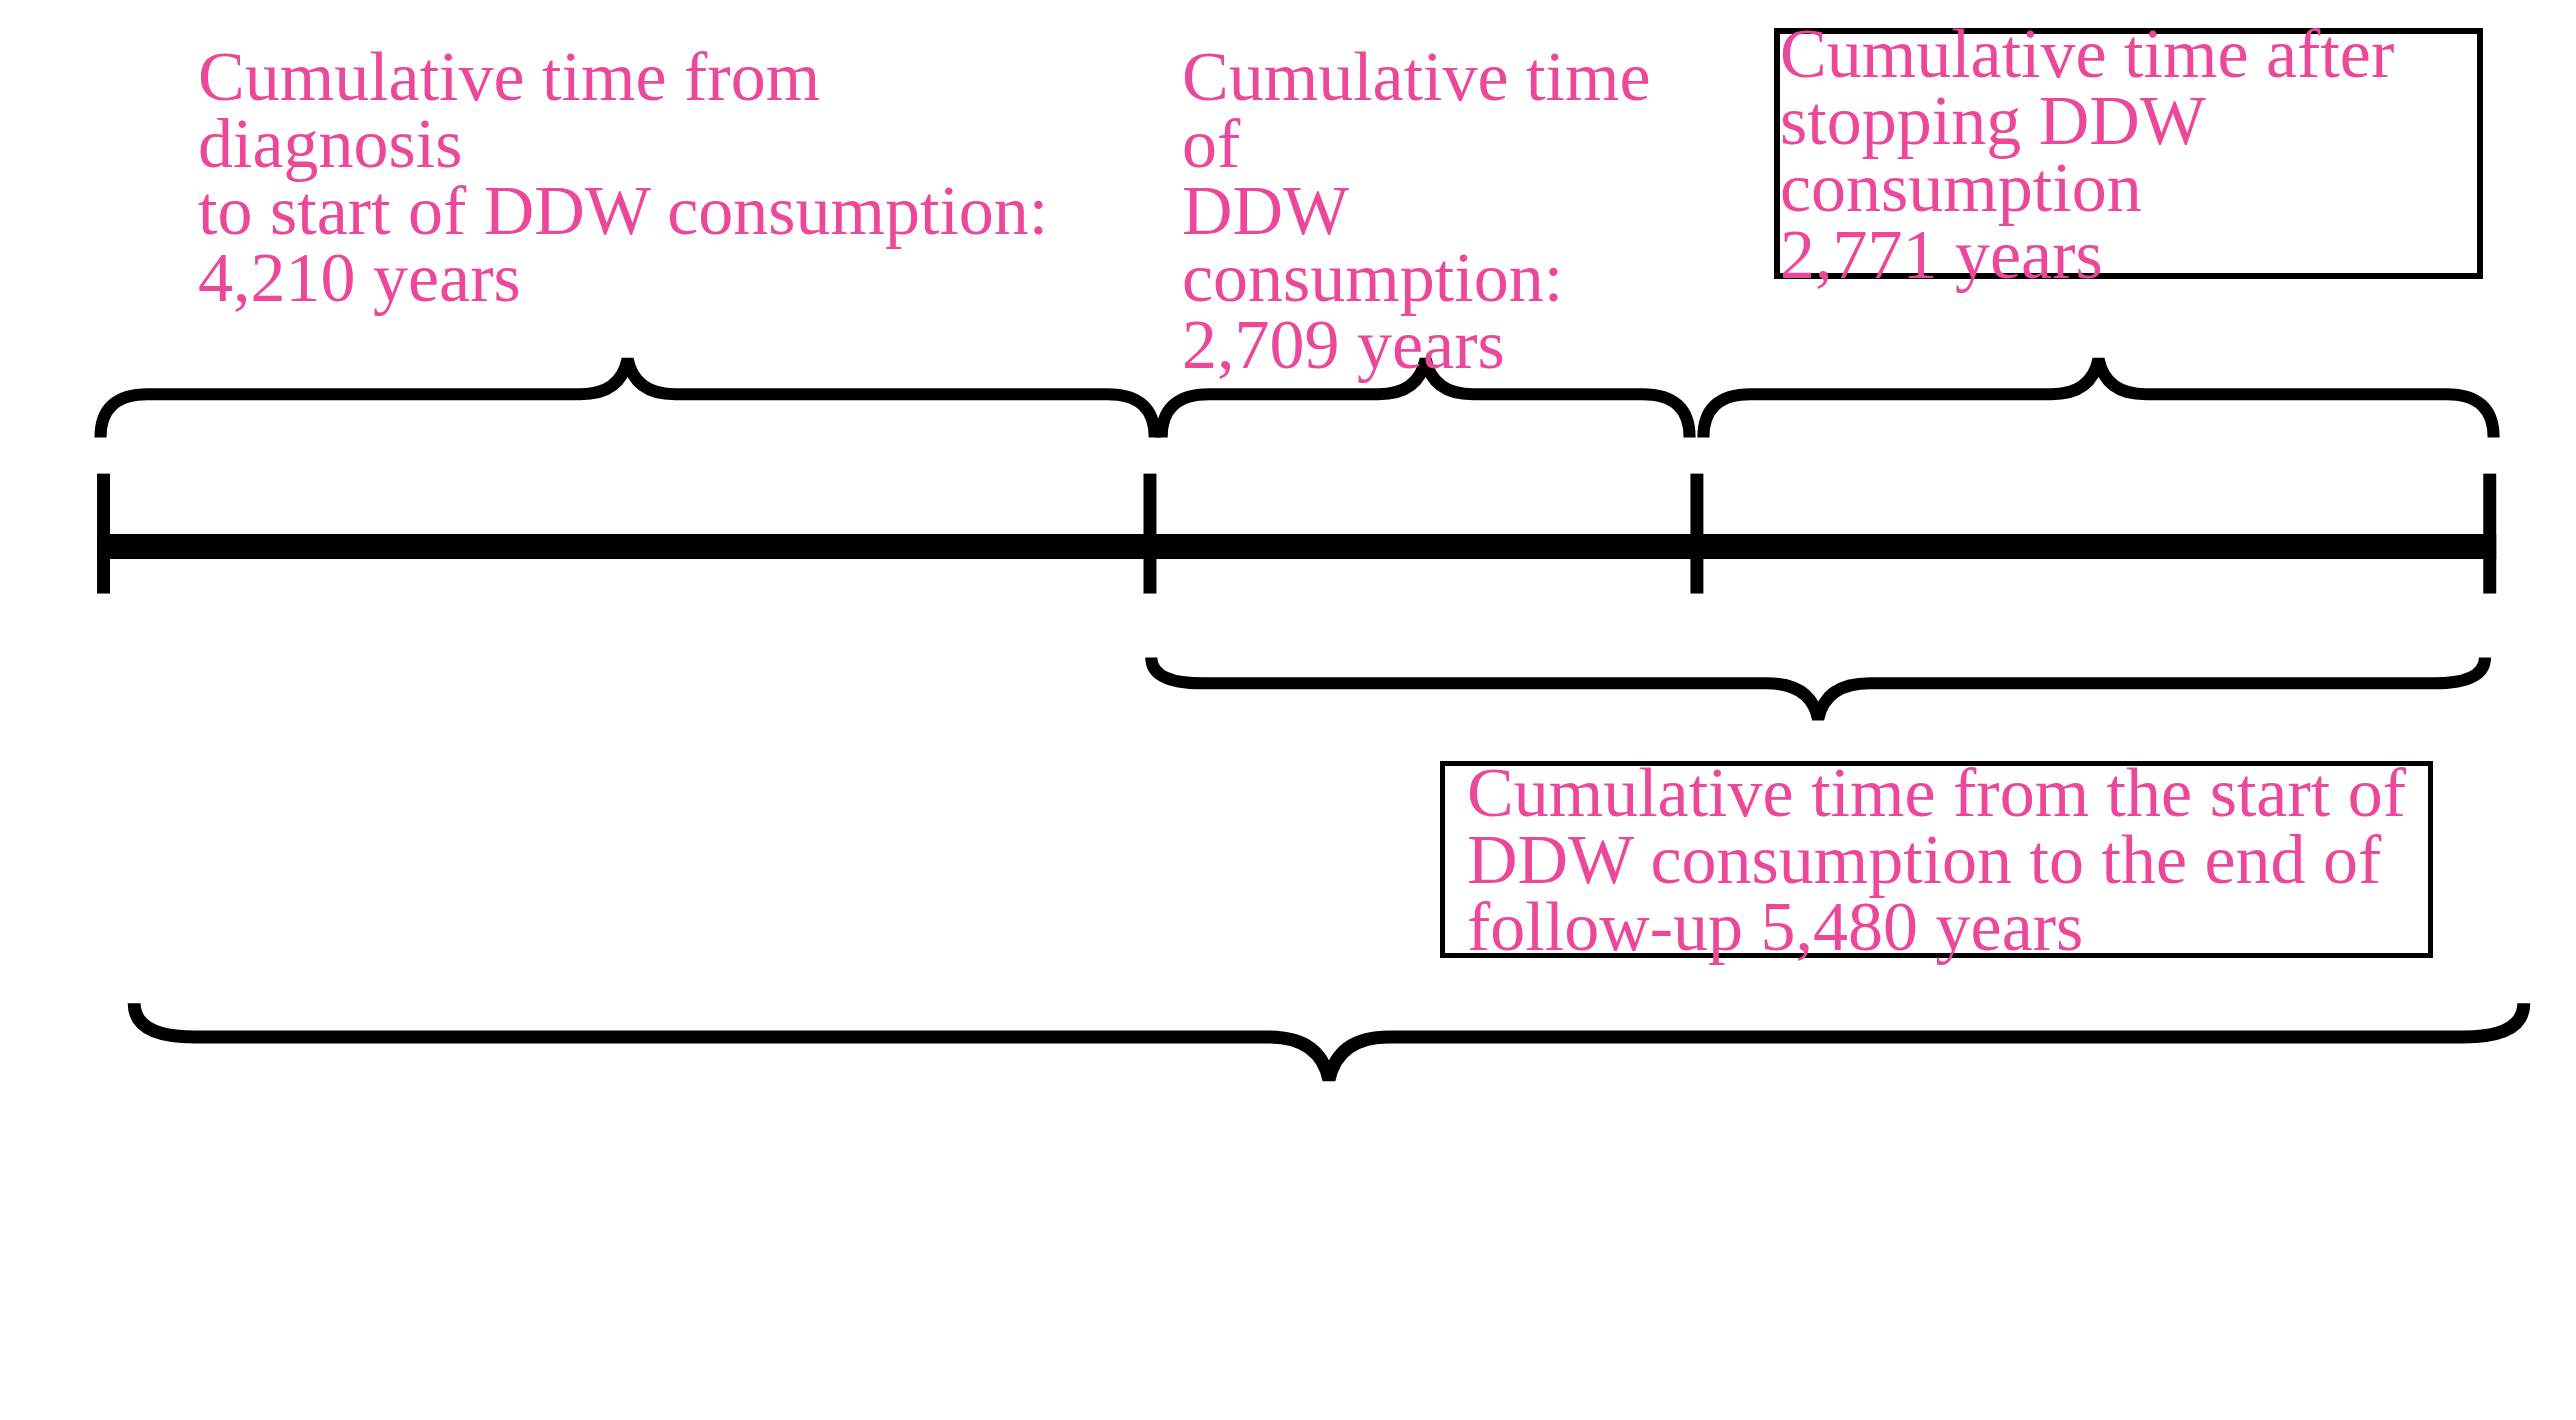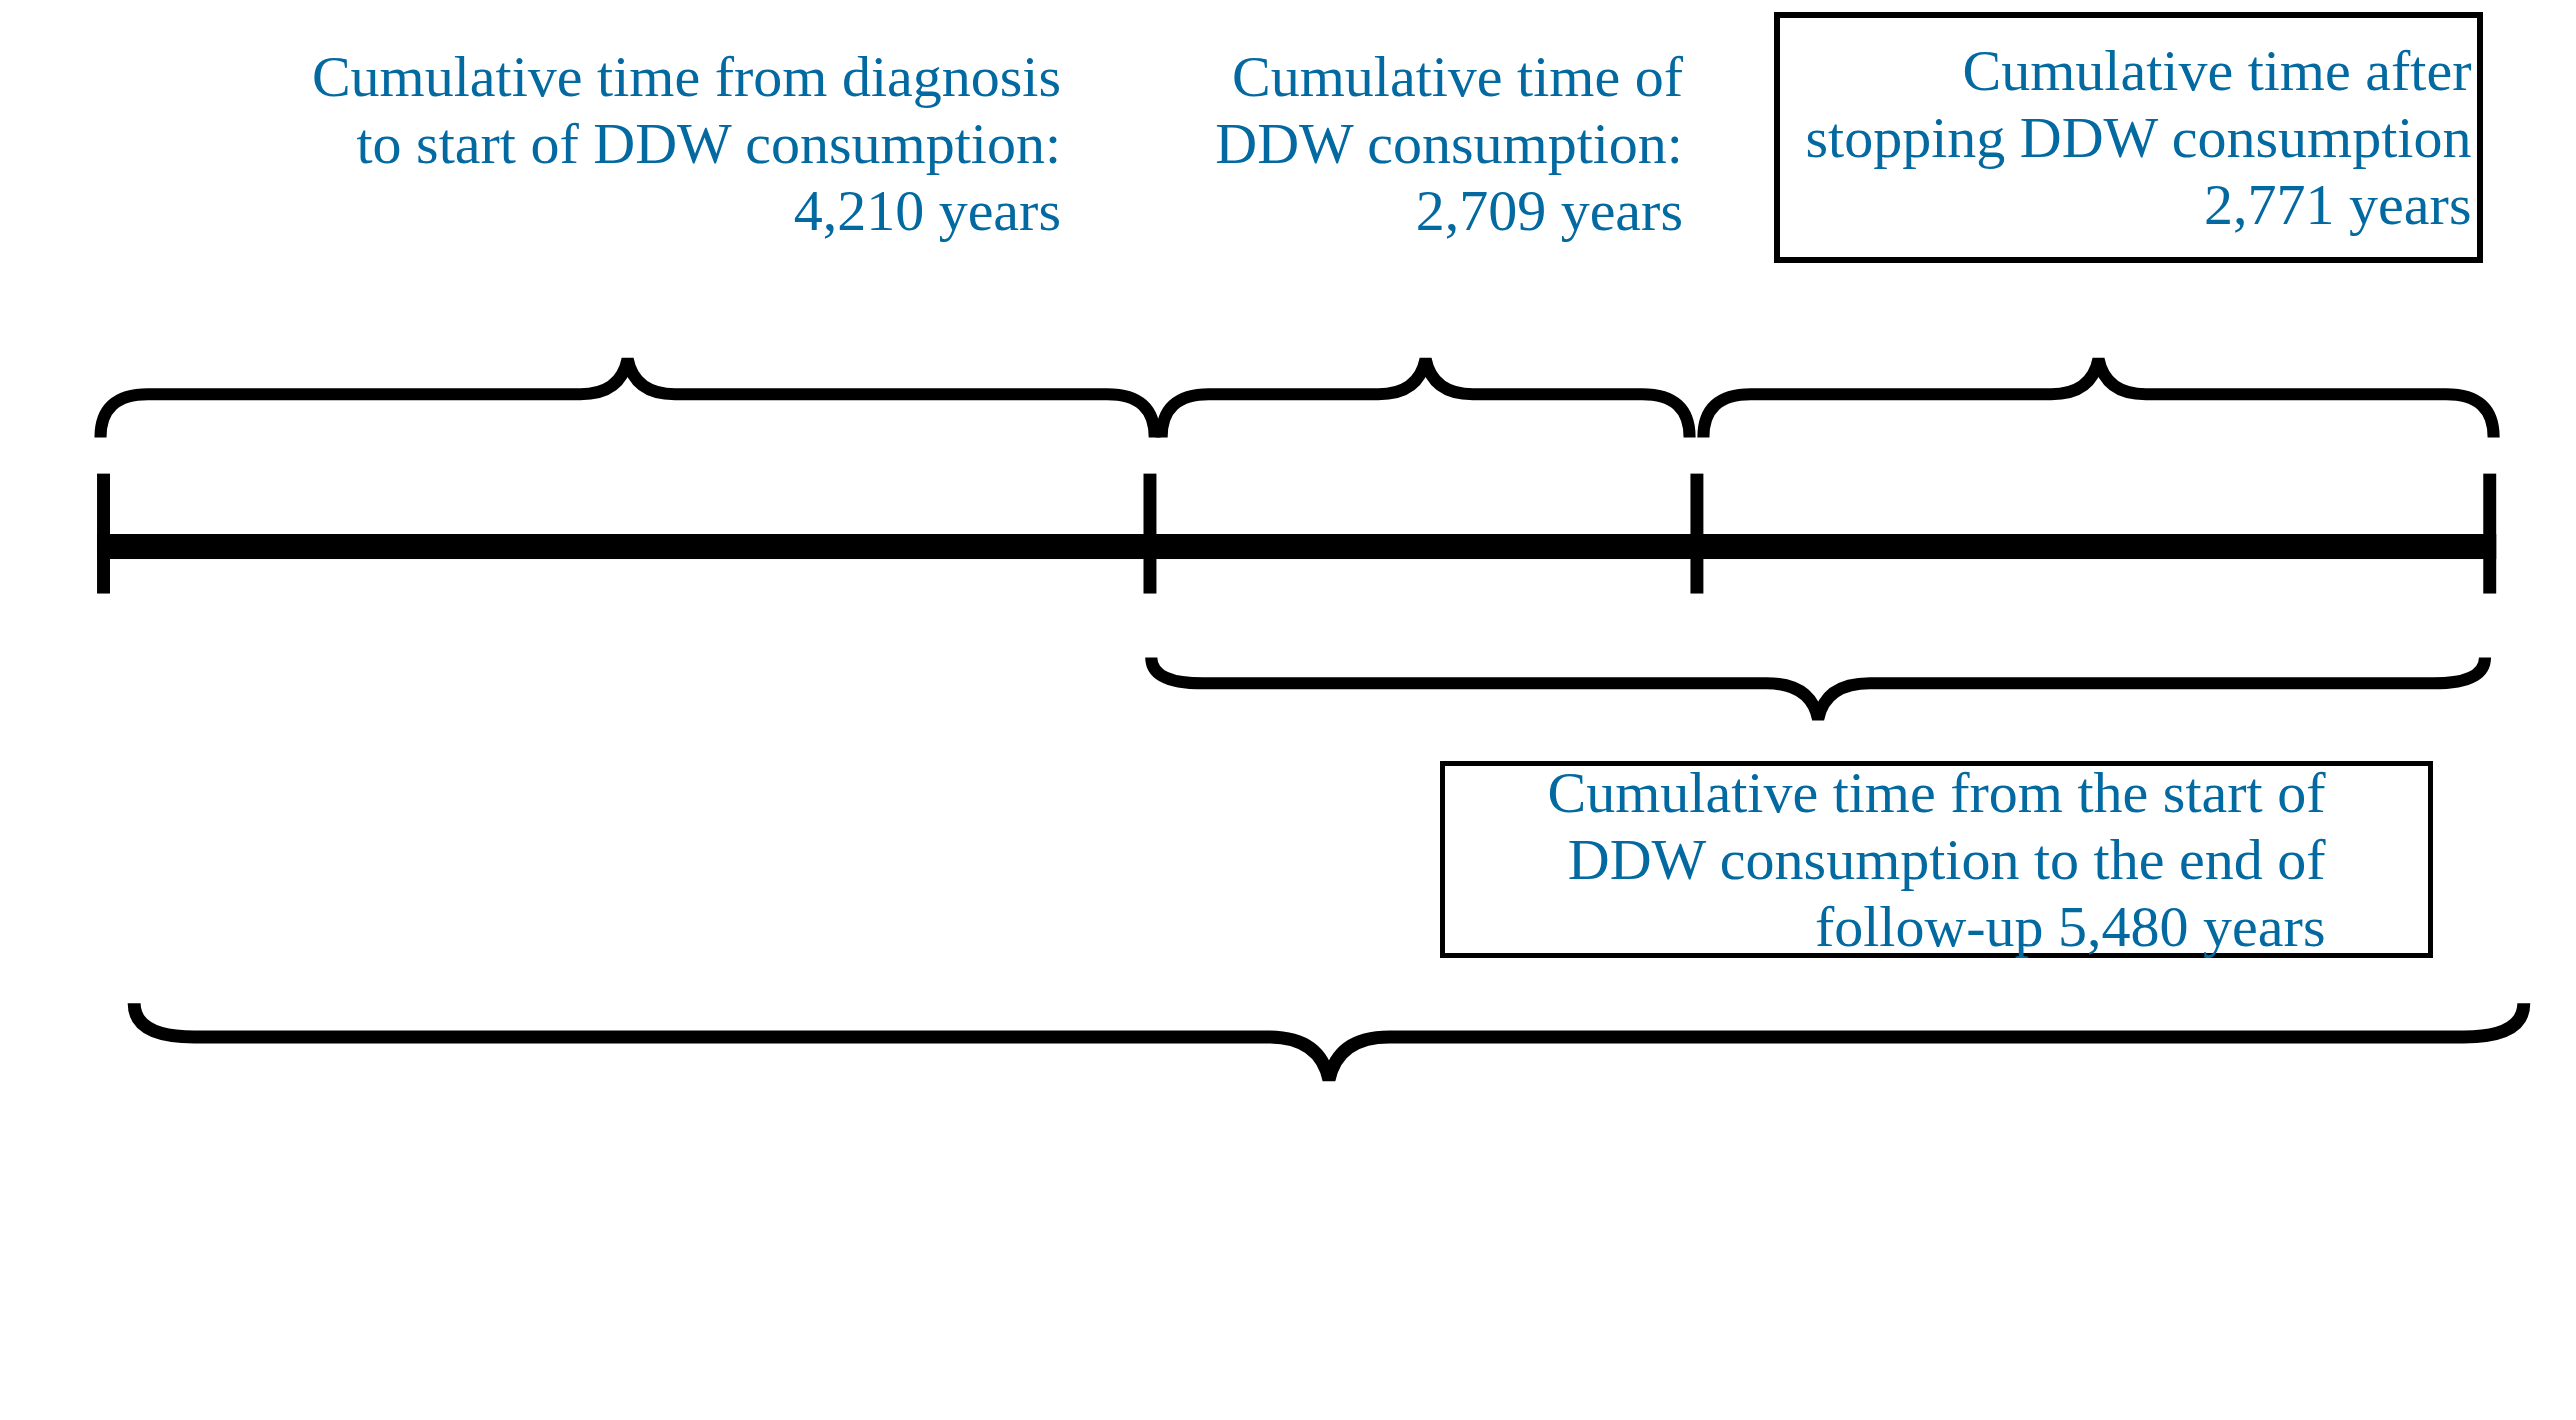--- a/index.html
+++ b/index.html
@@ -12,25 +12,25 @@
     font-family: "Liberation Serif", serif;
     overflow: hidden;
   }
   .layer {
     position: absolute;
     left: 0; top: 0;
     width: 2576px; height: 1420px;
   }
   .label {
     position: absolute;
-    text-align: right;
+    text-align: left;
     white-space: pre-line;
-    font-size: 58px;
+    font-size: 70px;
     line-height: 67px;
-    color: #0369a1;
+    color: #ec4899;
   }
   .boxed {
     border: 5.2px solid #000000;
     display: flex;
     align-items: center;
     justify-content: center;
     box-sizing: border-box;
     background: #ffffff;
   }
   .label.after-box { border-width: 6px; }
@@ -58,21 +58,21 @@
   </svg>
 
   <div class="label" style="left:198px; top:43px; width:863px;">Cumulative time from diagnosis
 to start of DDW consumption:
 4,210 years</div>
 
   <div class="label" style="left:1182px; top:43px; width:501px;">Cumulative time of
 DDW consumption:
 2,709 years</div>
 
-  <div class="label boxed after-box" style="left:1774px; top:12px; width:709px; height:251px;padding-left:20px;">Cumulative time after
+  <div class="label boxed after-box" style="left:1774px; top:28px; width:709px; height:251px;">Cumulative time after
 stopping DDW consumption
 2,771 years</div>
 
   <div class="label boxed" style="left:1440px; top:761px; width:993px; height:197px;">Cumulative time from the start of
 DDW consumption to the end of
 follow-up 5,480 years</div>
 
 
 </div>
 

